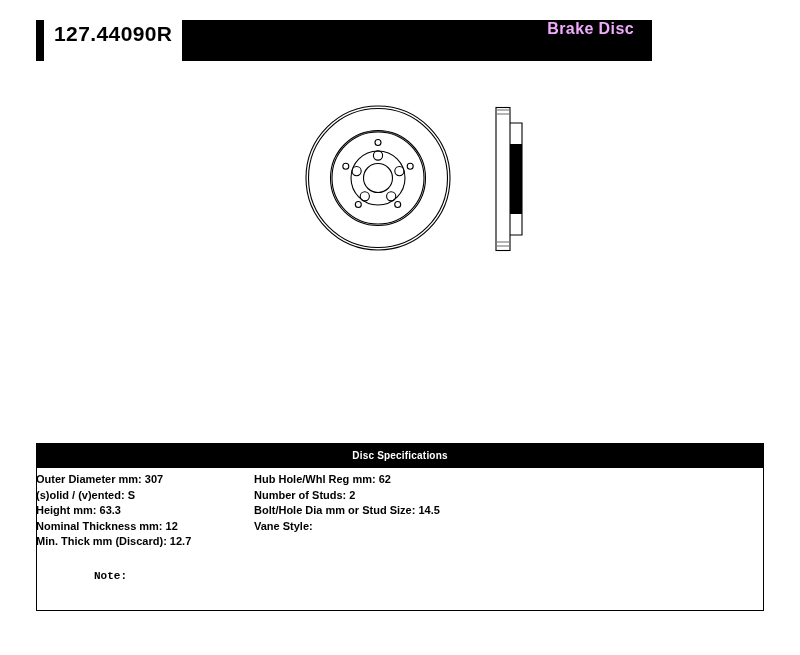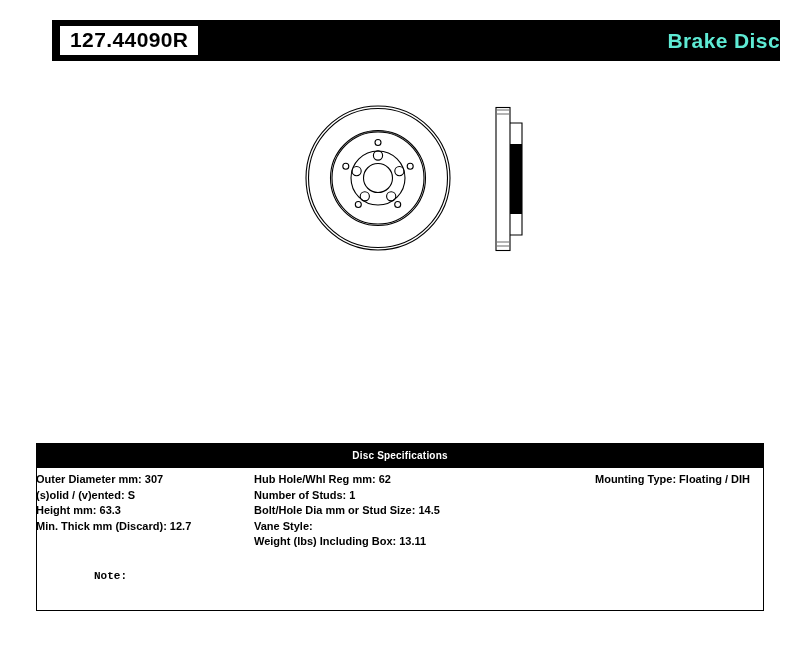--- a/index.html
+++ b/index.html
@@ -19,47 +19,47 @@
   .sheet {
     position: absolute;
     left: 0; top: 0;
     width: 800px;
     height: 655px;
   }
 
   
   .header-bar {
     position: absolute;
-    left: 52px;
+    left: 36px;
     top: 20px;
-    width: 728px;
+    width: 616px;
     height: 41px;
     background: #000000;
     display: flex;
-    align-items: center;
     justify-content: space-between;
     box-sizing: border-box;
     padding: 0 0 0 0;
   }
   .part-number {
     background: #ffffff;
     color: #000000;
     font-size: 21px;
     font-weight: bold;
     letter-spacing: 0.4px;
     padding: 3px 10px 4px 10px;
     margin-left: 8px;
     line-height: 1.05;
     white-space: nowrap;
   }
   .header-title {
-    color: #5eead4;
-    font-size: 21px;
+    color: #f0abfc;
+    font-size: 16px;
     font-weight: bold;
     letter-spacing: 0.4px;
+    margin-right: 18px;
     white-space: nowrap;
   }
 
   
   .drawing {
     position: absolute;
     left: 36px;
     top: 80px;
     width: 728px;
     height: 340px;
@@ -200,31 +200,28 @@
   </div>
 
   <div class="spec-frame"></div>
   <div class="spec-title-bar">Disc Specifications</div>
 
   <div class="spec-cols">
     <div class="col col-left">
       <div class="spec-line">Outer Diameter mm: 307</div>
       <div class="spec-line">(s)olid / (v)ented: S</div>
       <div class="spec-line">Height mm: 63.3</div>
+      <div class="spec-line">Nominal Thickness mm: 12</div>
       <div class="spec-line">Min. Thick mm (Discard): 12.7</div>
     </div>
     <div class="col col-mid">
       <div class="spec-line">Hub Hole/Whl Reg mm: 62</div>
-      <div class="spec-line">Number of Studs: 1</div>
+      <div class="spec-line">Number of Studs: 2</div>
       <div class="spec-line">Bolt/Hole Dia mm or Stud Size: 14.5</div>
       <div class="spec-line">Vane Style:</div>
-      <div class="spec-line">Weight (lbs) Including Box: 13.11</div>
-    </div>
-    <div class="col col-right">
-      <div class="spec-line">Mounting Type: Floating / DIH</div>
     </div>
   </div>
 
   <div class="note-row">
     <div class="note-label">Note:</div>
     <div class="note-value"></div>
   </div>
 
 </div>
 

